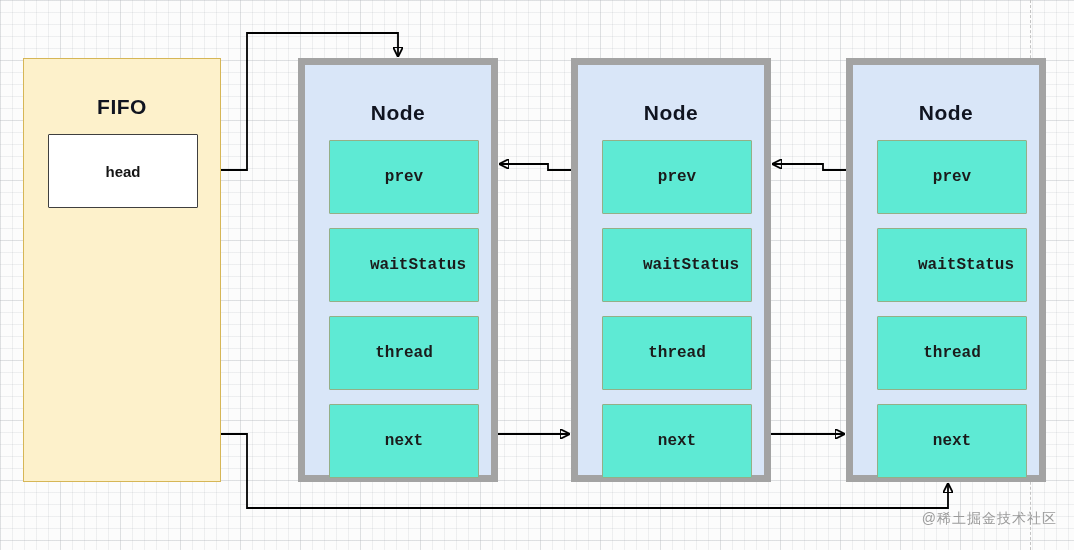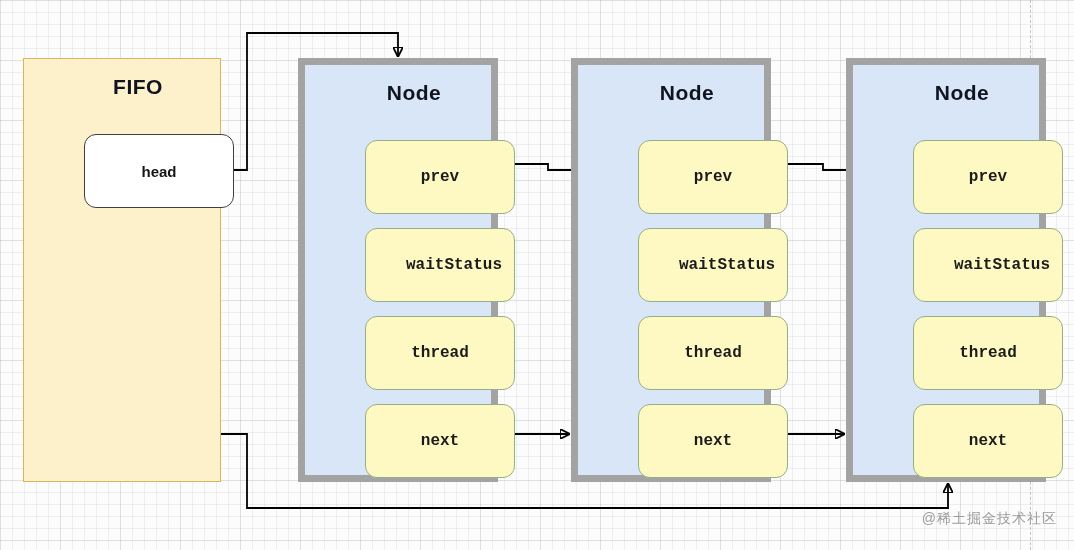--- a/index.html
+++ b/index.html
@@ -49,52 +49,50 @@
   .node-box {
     width: 200px;
     background: #d9e6f8;
     border: 7px solid #a3a3a3;
   }
   .node-1 { left: 298px; }
   .node-2 { left: 571px; }
   .node-3 { left: 846px; }
   .big-title {
     position: absolute;
-    top: 16px;
+    top: 36px;
     left: 0;
     width: 100%;
     text-align: center;
     font-size: 21px;
     font-weight: bold;
     color: #101420;
     letter-spacing: 0.5px;
-    padding-left: 16px;
   }
   .field {
     position: absolute;
     left: 24px;
     width: 150px;
     height: 74px;
     box-sizing: border-box;
-    border-radius: 12px;
+    border-radius: 1px;
     display: flex;
     align-items: center;
     justify-content: center;
-    margin-left: 36px;
   }
   .field-white {
     background: #ffffff;
     border: 1.6px solid #3f3f3f;
     font-family: "Liberation Sans", sans-serif;
     font-weight: bold;
     font-size: 15px;
     color: #141414;
   }
   .field-green {
-    background: #fef9c3;
+    background: #5eead4;
     border: 1px solid #94af87;
     font-family: "Liberation Mono", monospace;
     font-weight: 700;
     font-size: 16px;
     color: #1b1b1b;
   }
   .row-1 { top: 75px; }
   .row-2 { top: 163px; padding-left: 28px; }
   .row-3 { top: 251px; }
   .row-4 { top: 339px; }

